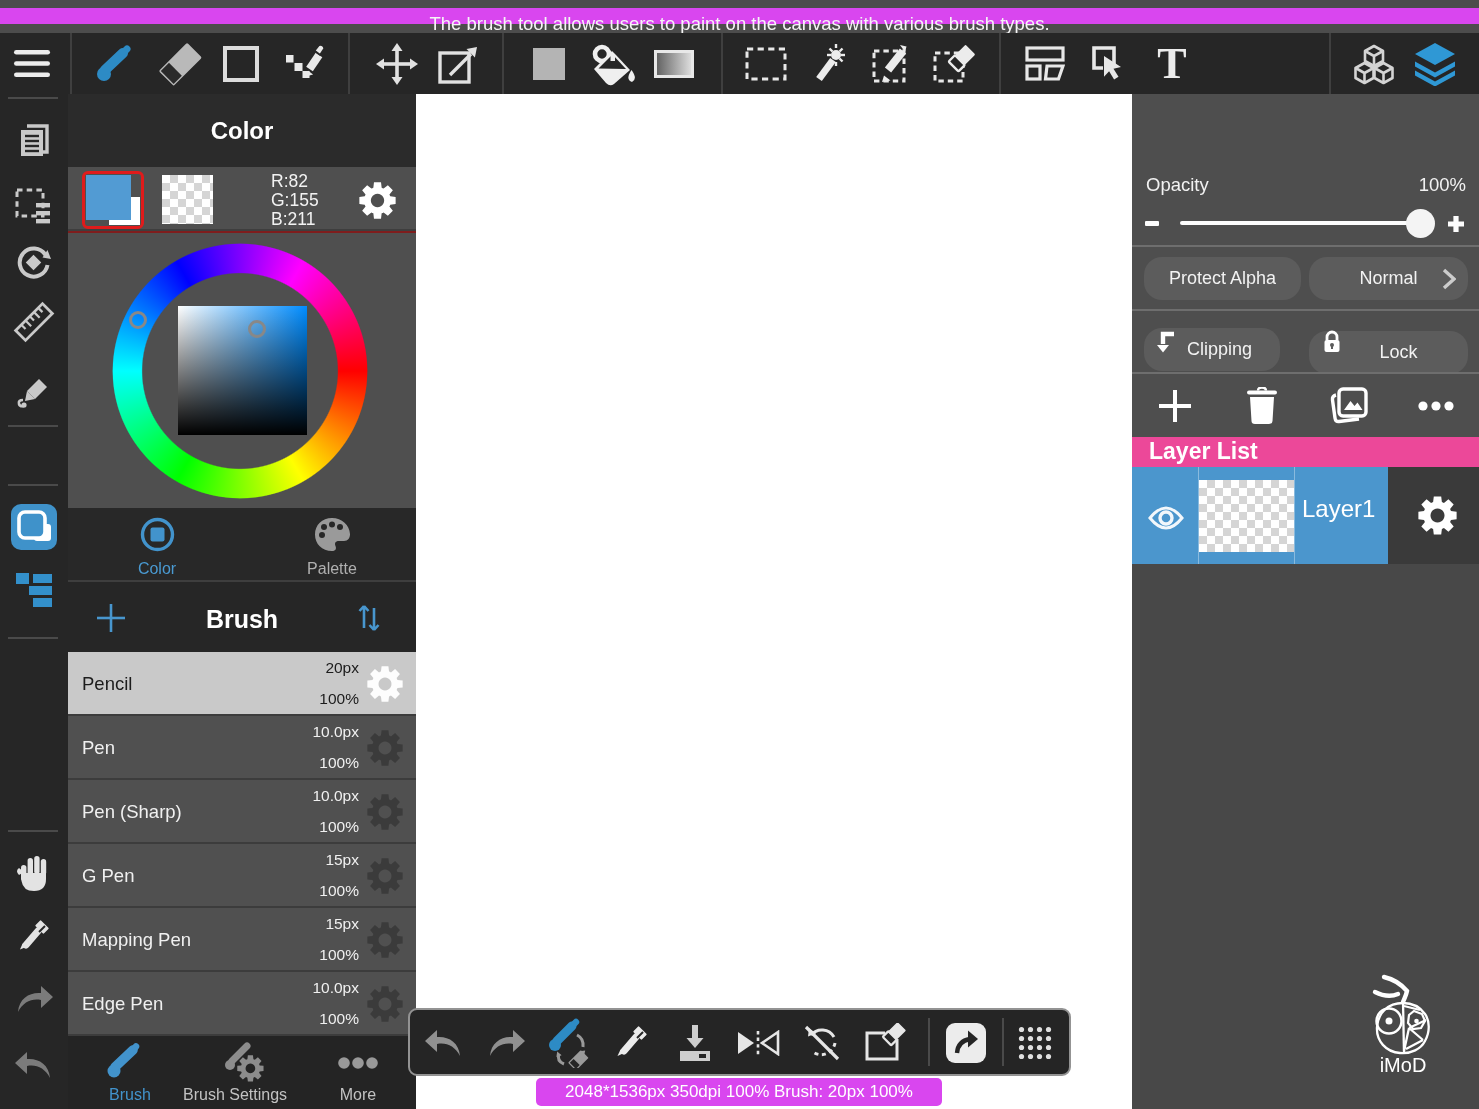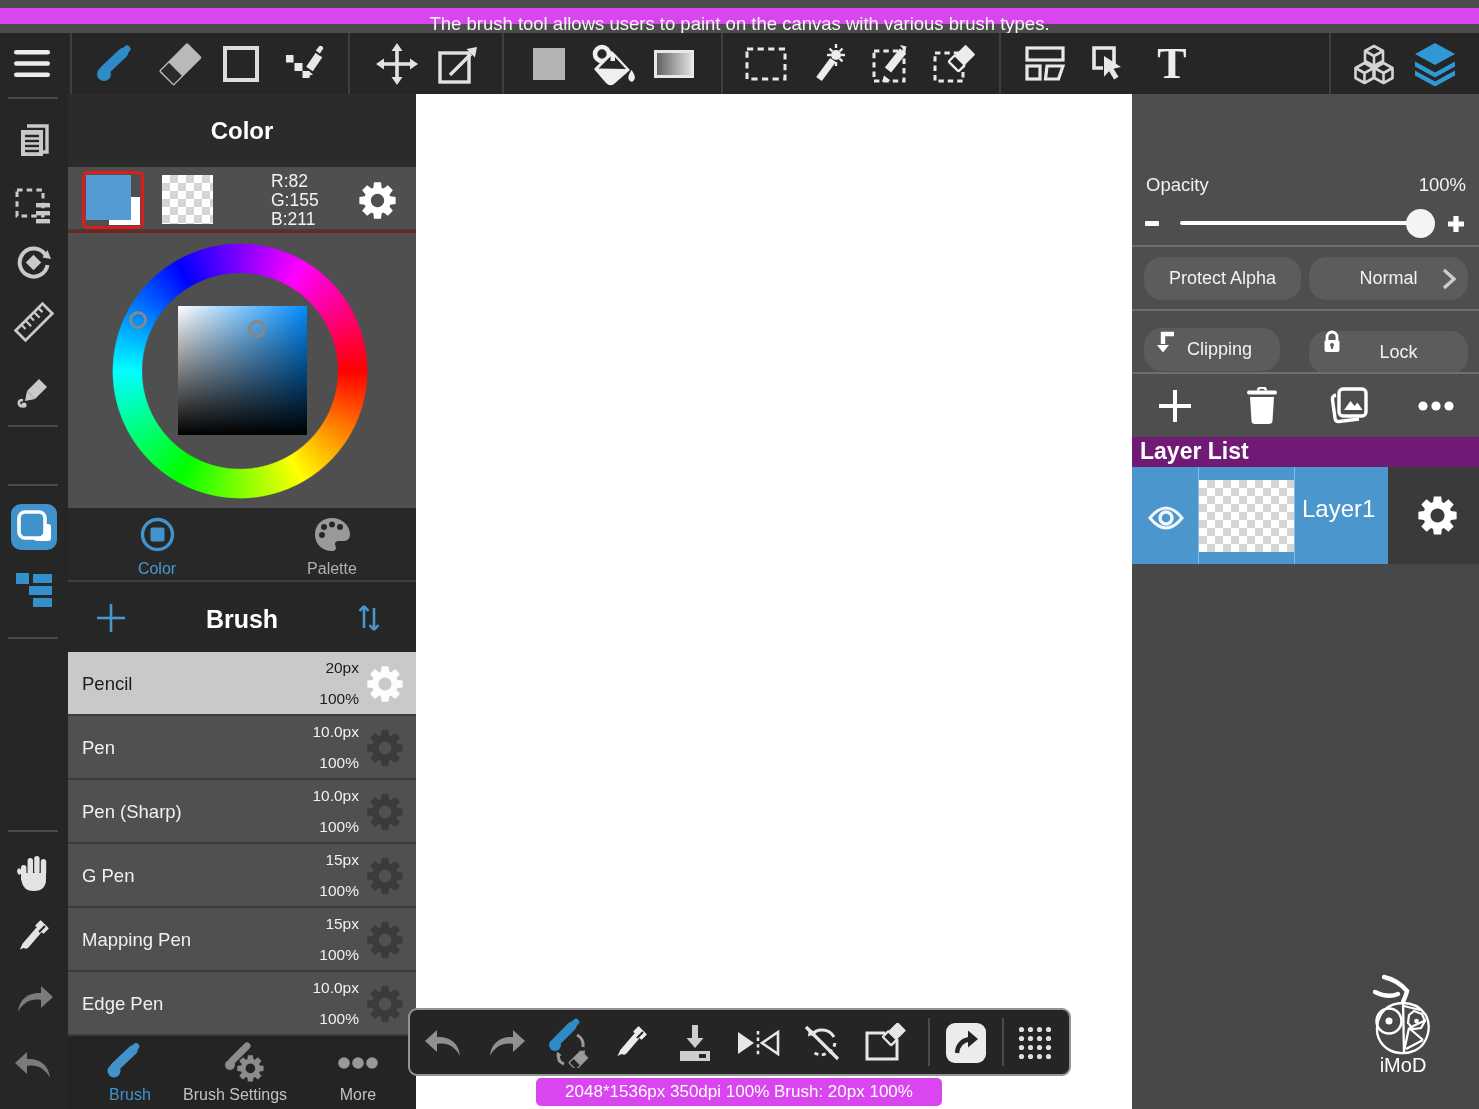--- a/index.html
+++ b/index.html
@@ -480,21 +480,21 @@
       <rect x="10" y="3" width="27" height="27" rx="4" fill="none" stroke="#fff" stroke-width="3.4"></rect>
       <path d="M15 24 l6.5 -9 l4 5 l3 -3.5 l5 7.5 z" fill="#fff"></path>
     </svg>
     <svg class="abs" style="left:286px; top:307px" width="36" height="10" viewBox="0 0 36 10">
       <g fill="#fff">
           <circle cx="5" cy="5" r="4.6"></circle>
           <circle cx="18" cy="5" r="4.6"></circle>
           <circle cx="31" cy="5" r="4.6"></circle>
         </g>
     </svg>
-    <div class="abs" style="left:0; top:343px; width:347px; height:30px; background:#701a75; color:#fff; font-weight:bold; font-size:23px; line-height:29px; padding-left:8px;">Layer List</div>
+    <div class="abs" style="left:0; top:343px; width:347px; height:30px; background:#ec4899; color:#fff; font-weight:bold; font-size:23px; line-height:29px; padding-left:17px;">Layer List</div>
     <div class="abs" style="left:0; top:373px; width:347px; height:97px; background:#3a3a3a;">
       <div class="abs" style="left:0; top:0; width:256px; height:97px; background:#4b96cd;"></div>
       <svg class="abs" style="left:16px; top:39px" width="36" height="24" viewBox="0 0 36 24">
         <path d="M2 12 Q18 -8 34 12 Q18 32 2 12 Z" fill="none" stroke="#f2f7fb" stroke-width="3"></path>
         <circle cx="18" cy="12" r="6" fill="none" stroke="#f2f7fb" stroke-width="3.4"></circle>
       </svg>
       <div class="abs" style="left:66px; top:0; width:1px; height:97px; background:rgba(255,255,255,0.35);"></div>
       <div class="abs" style="left:162px; top:0; width:1px; height:97px; background:rgba(255,255,255,0.35);"></div>
       <div class="abs checker" style="left:67px; top:13px; width:95px; height:72px;"></div>
       <div class="abs" style="left:170px; top:28px; color:#fff; font-size:24px;">Layer1</div>

